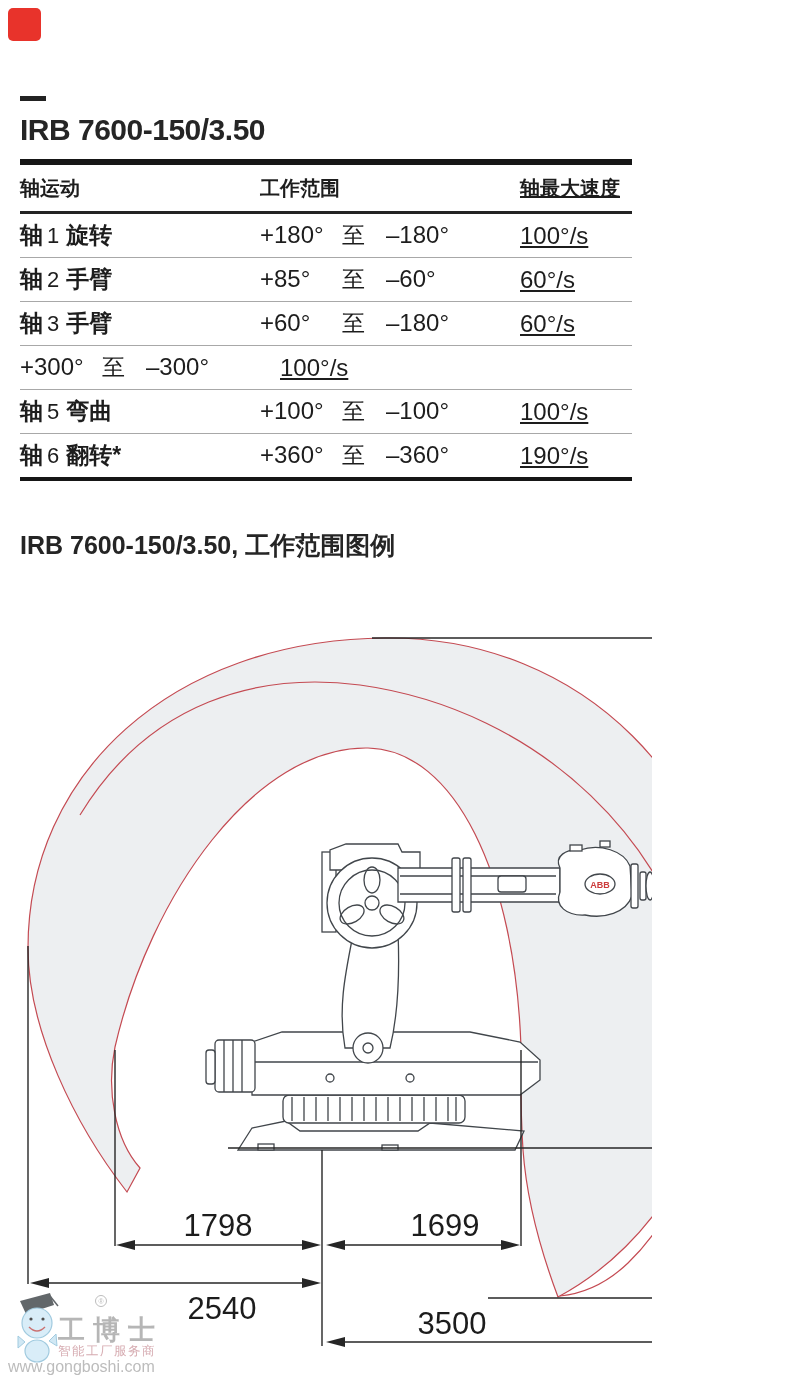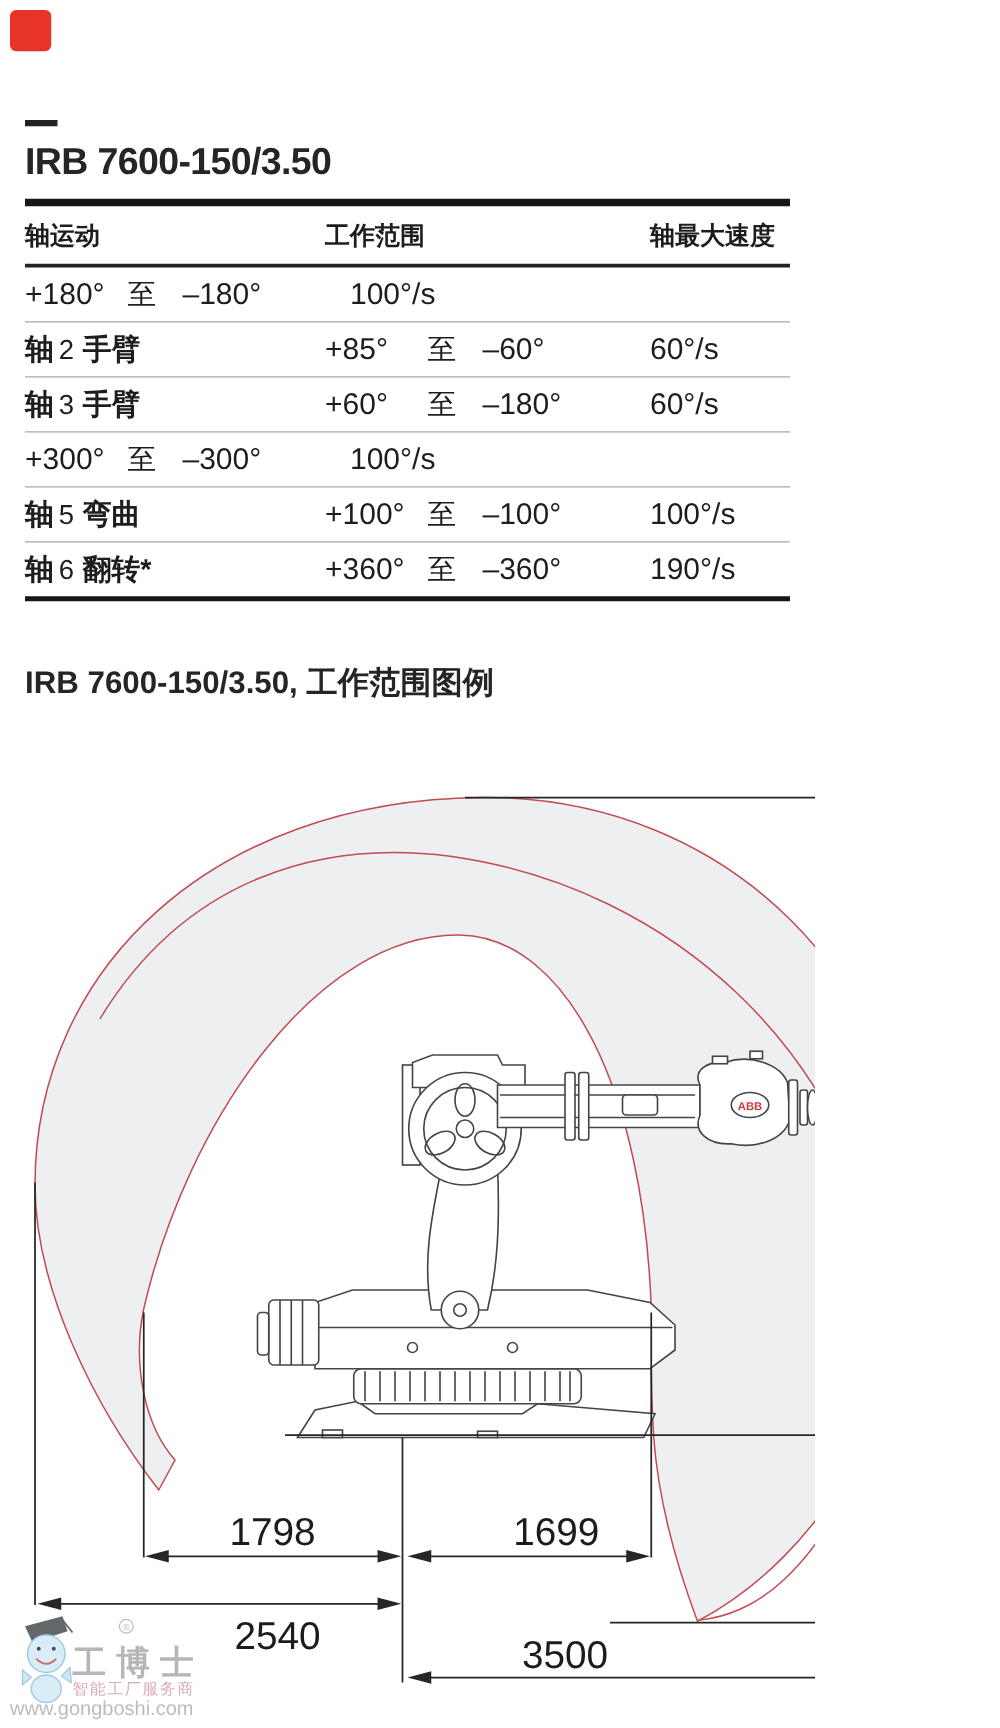--- a/index.html
+++ b/index.html
@@ -7,21 +7,21 @@
         font-family:"Liberation Sans","DejaVu Sans",sans-serif;color:#1d1d1d;}
   .accent{position:absolute;top:8px;left:8px;width:33px;height:33px;background:#e8332b;border-radius:5px;}
   .dash{margin:96px 0 0 20px;width:26px;height:5px;background:#222;}
   .title{margin:12px 20px 0 20px;font-size:30px;font-weight:bold;letter-spacing:-0.5px;color:#252525;}
   .spec{margin:12px 20px 0 20px;border-top:6px solid #161616;border-bottom:4px solid #161616;}
   .thead{display:flex;align-items:center;height:46px;border-bottom:3px solid #232323;font-weight:bold;font-size:20px;}
   .tr{display:flex;align-items:center;height:43px;font-size:24px;}
   .tr + .tr{border-top:1.5px solid #a8a8a8;}
   .c1{width:240px;}
   .c2{width:260px;display:flex;align-items:baseline;}
-  .c3{flex:1;}
+  .c3{flex:1;text-decoration:underline;}
   .c1 .b{font-weight:bold;font-size:23px;}
   .c1 .num{font-weight:normal;font-size:22px;margin-left:4px;}
   .c1 .nm{margin-left:7px;}
   .c2 .v1{display:inline-block;width:82px;}
   .c2 .zhi{display:inline-block;width:44px;font-size:23px;}
   .footnote{margin:18px 20px 0 20px;font-size:23px;color:#6e6e6e;letter-spacing:0.5px;}
   .fig-title{margin:48px 20px 0 20px;font-size:25px;font-weight:bold;color:#252525;}
   #diagram{position:absolute;top:600px;left:0;}
   text{font-family:"Liberation Sans","DejaVu Sans",sans-serif;}
 </style>
@@ -36,20 +36,21 @@
   <div class="title">IRB 7600-150/3.50</div>
 
   <div class="spec">
     <div class="thead">
       <div class="c1">轴运动</div>
       <div class="c2">工作范围</div>
       <div class="c3">轴最大速度</div>
     </div>
 
     <div class="tr">
+      <div class="c1"><span class="b">轴</span><span class="num">1</span><span class="b nm">旋转</span></div>
       <div class="c2">
           <span class="v1">+180°</span>
           <span class="zhi">至</span>
           <span class="v2">–180°</span>
         </div>
       <div class="c3">100°/s</div>
     </div>
     <div class="tr">
       <div class="c1"><span class="b">轴</span><span class="num">2</span><span class="b nm">手臂</span></div>
       <div class="c2">

